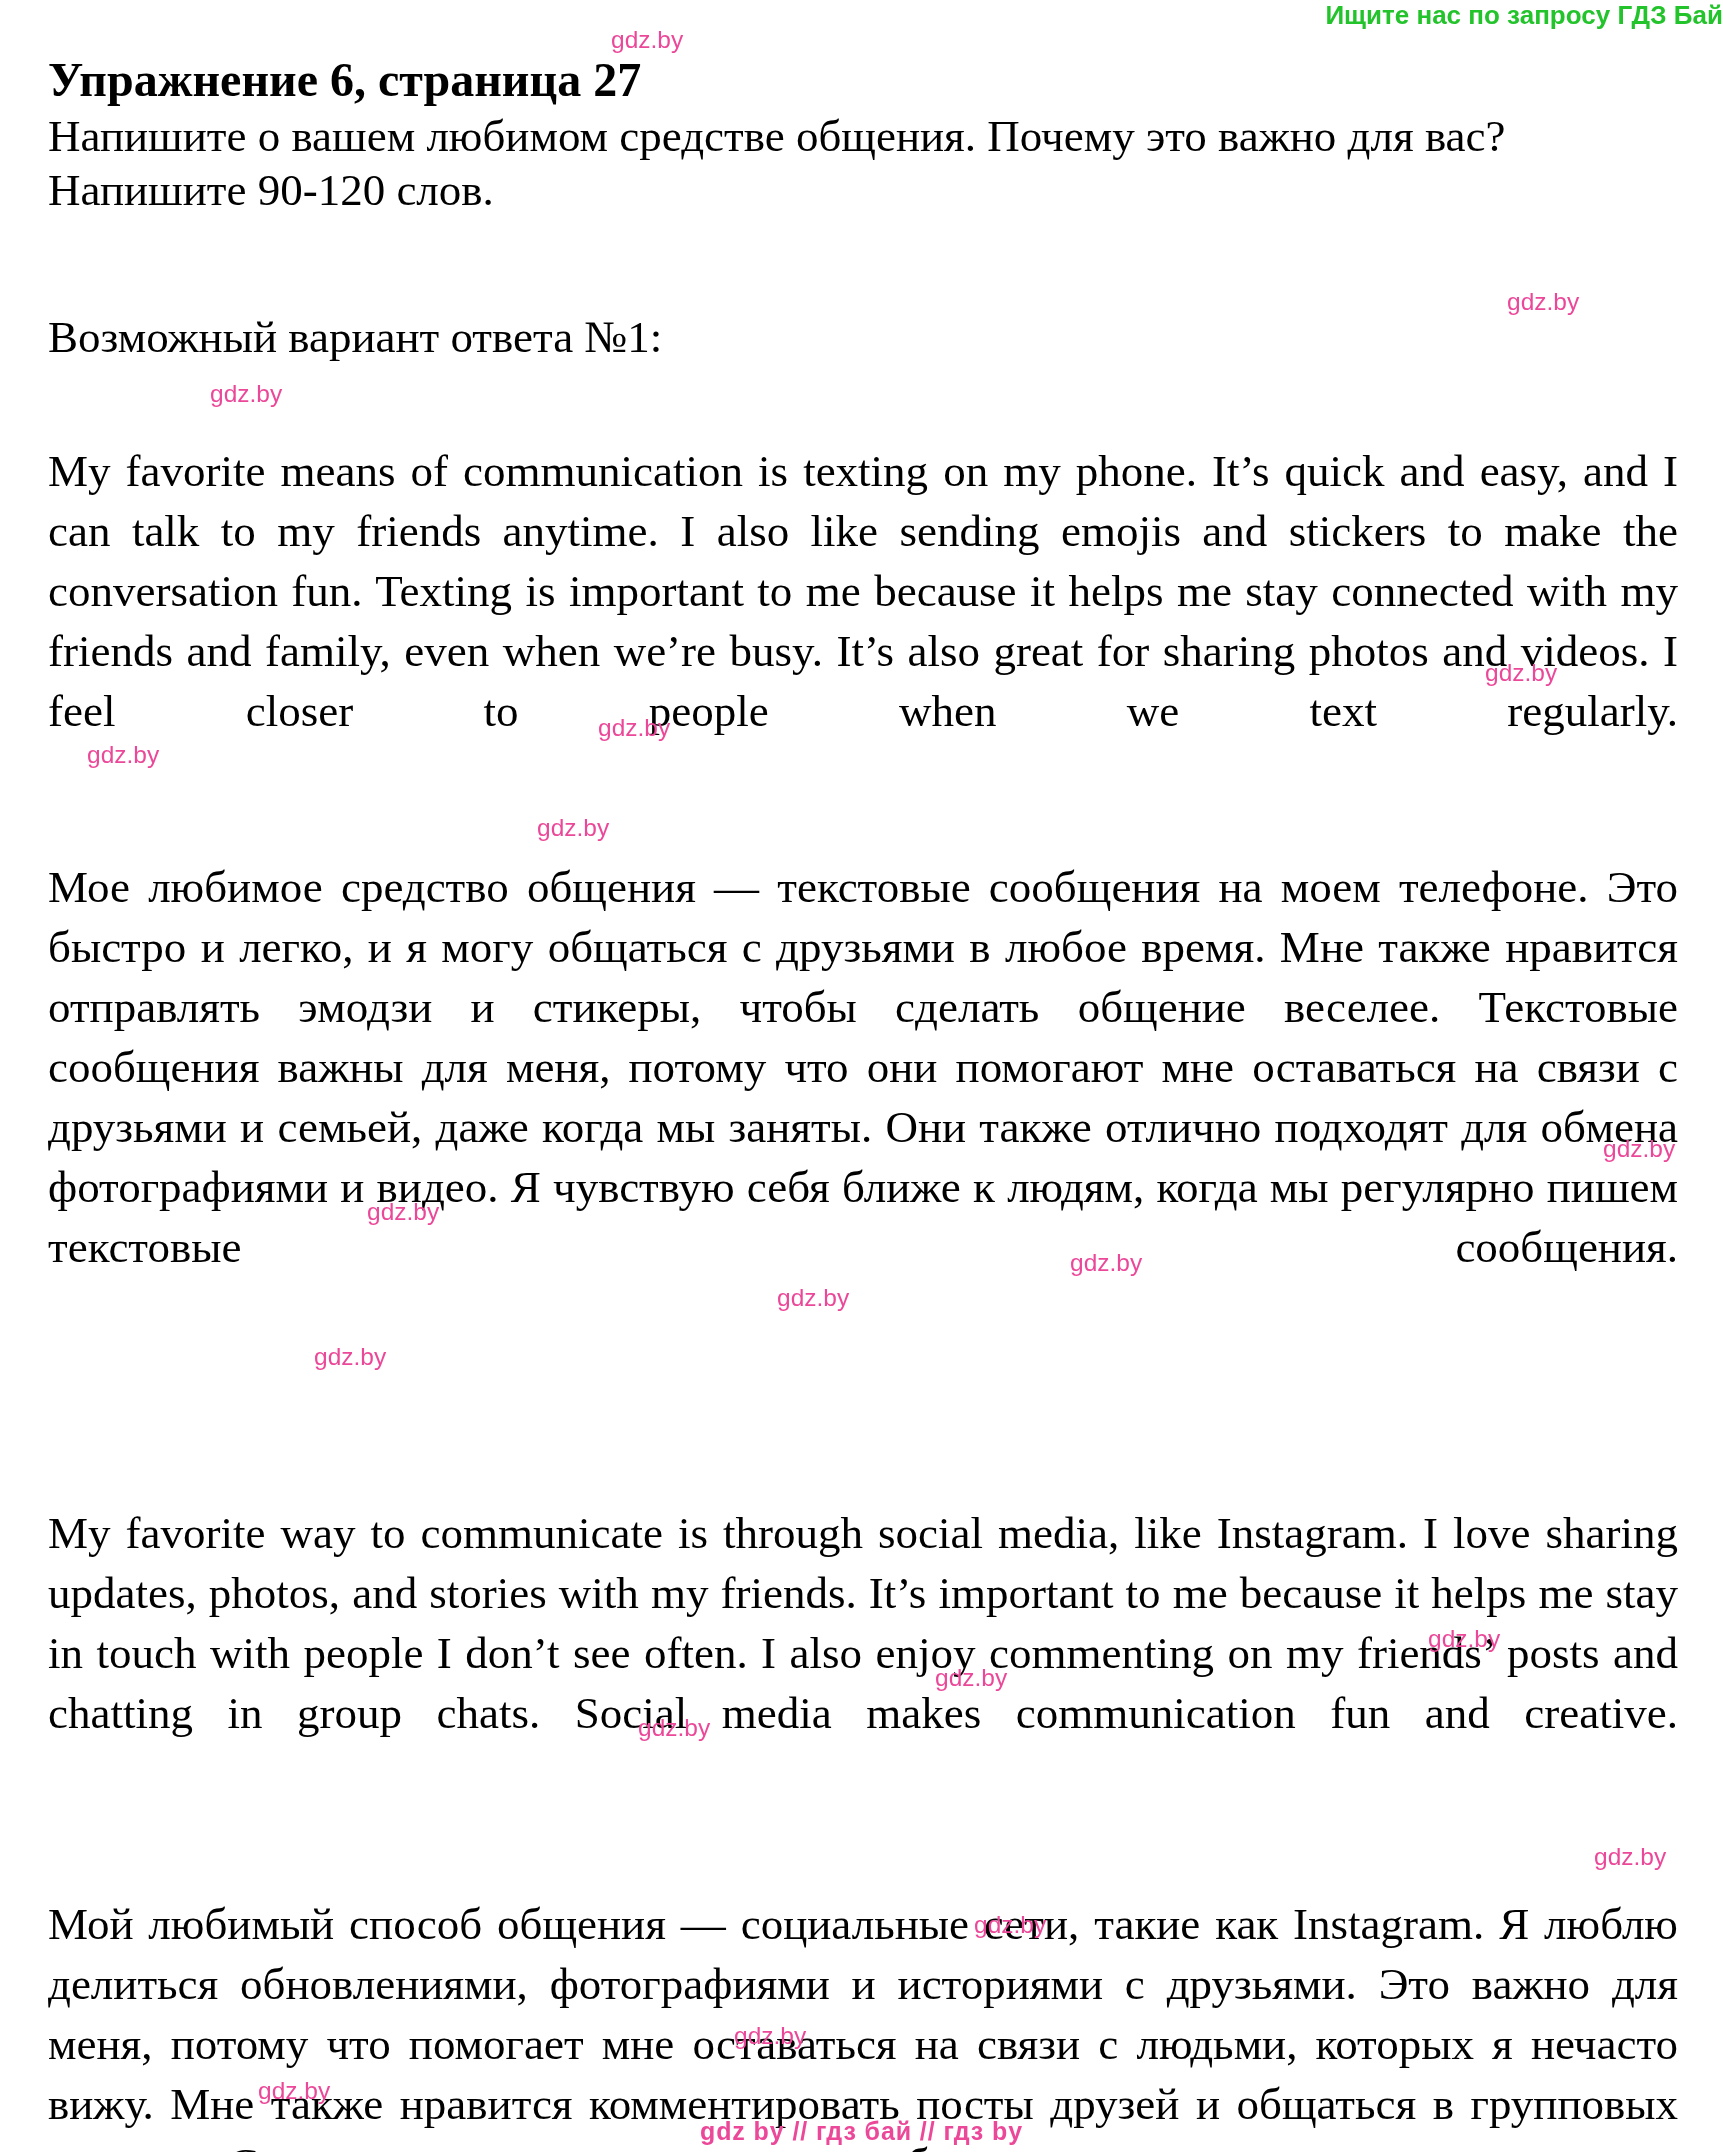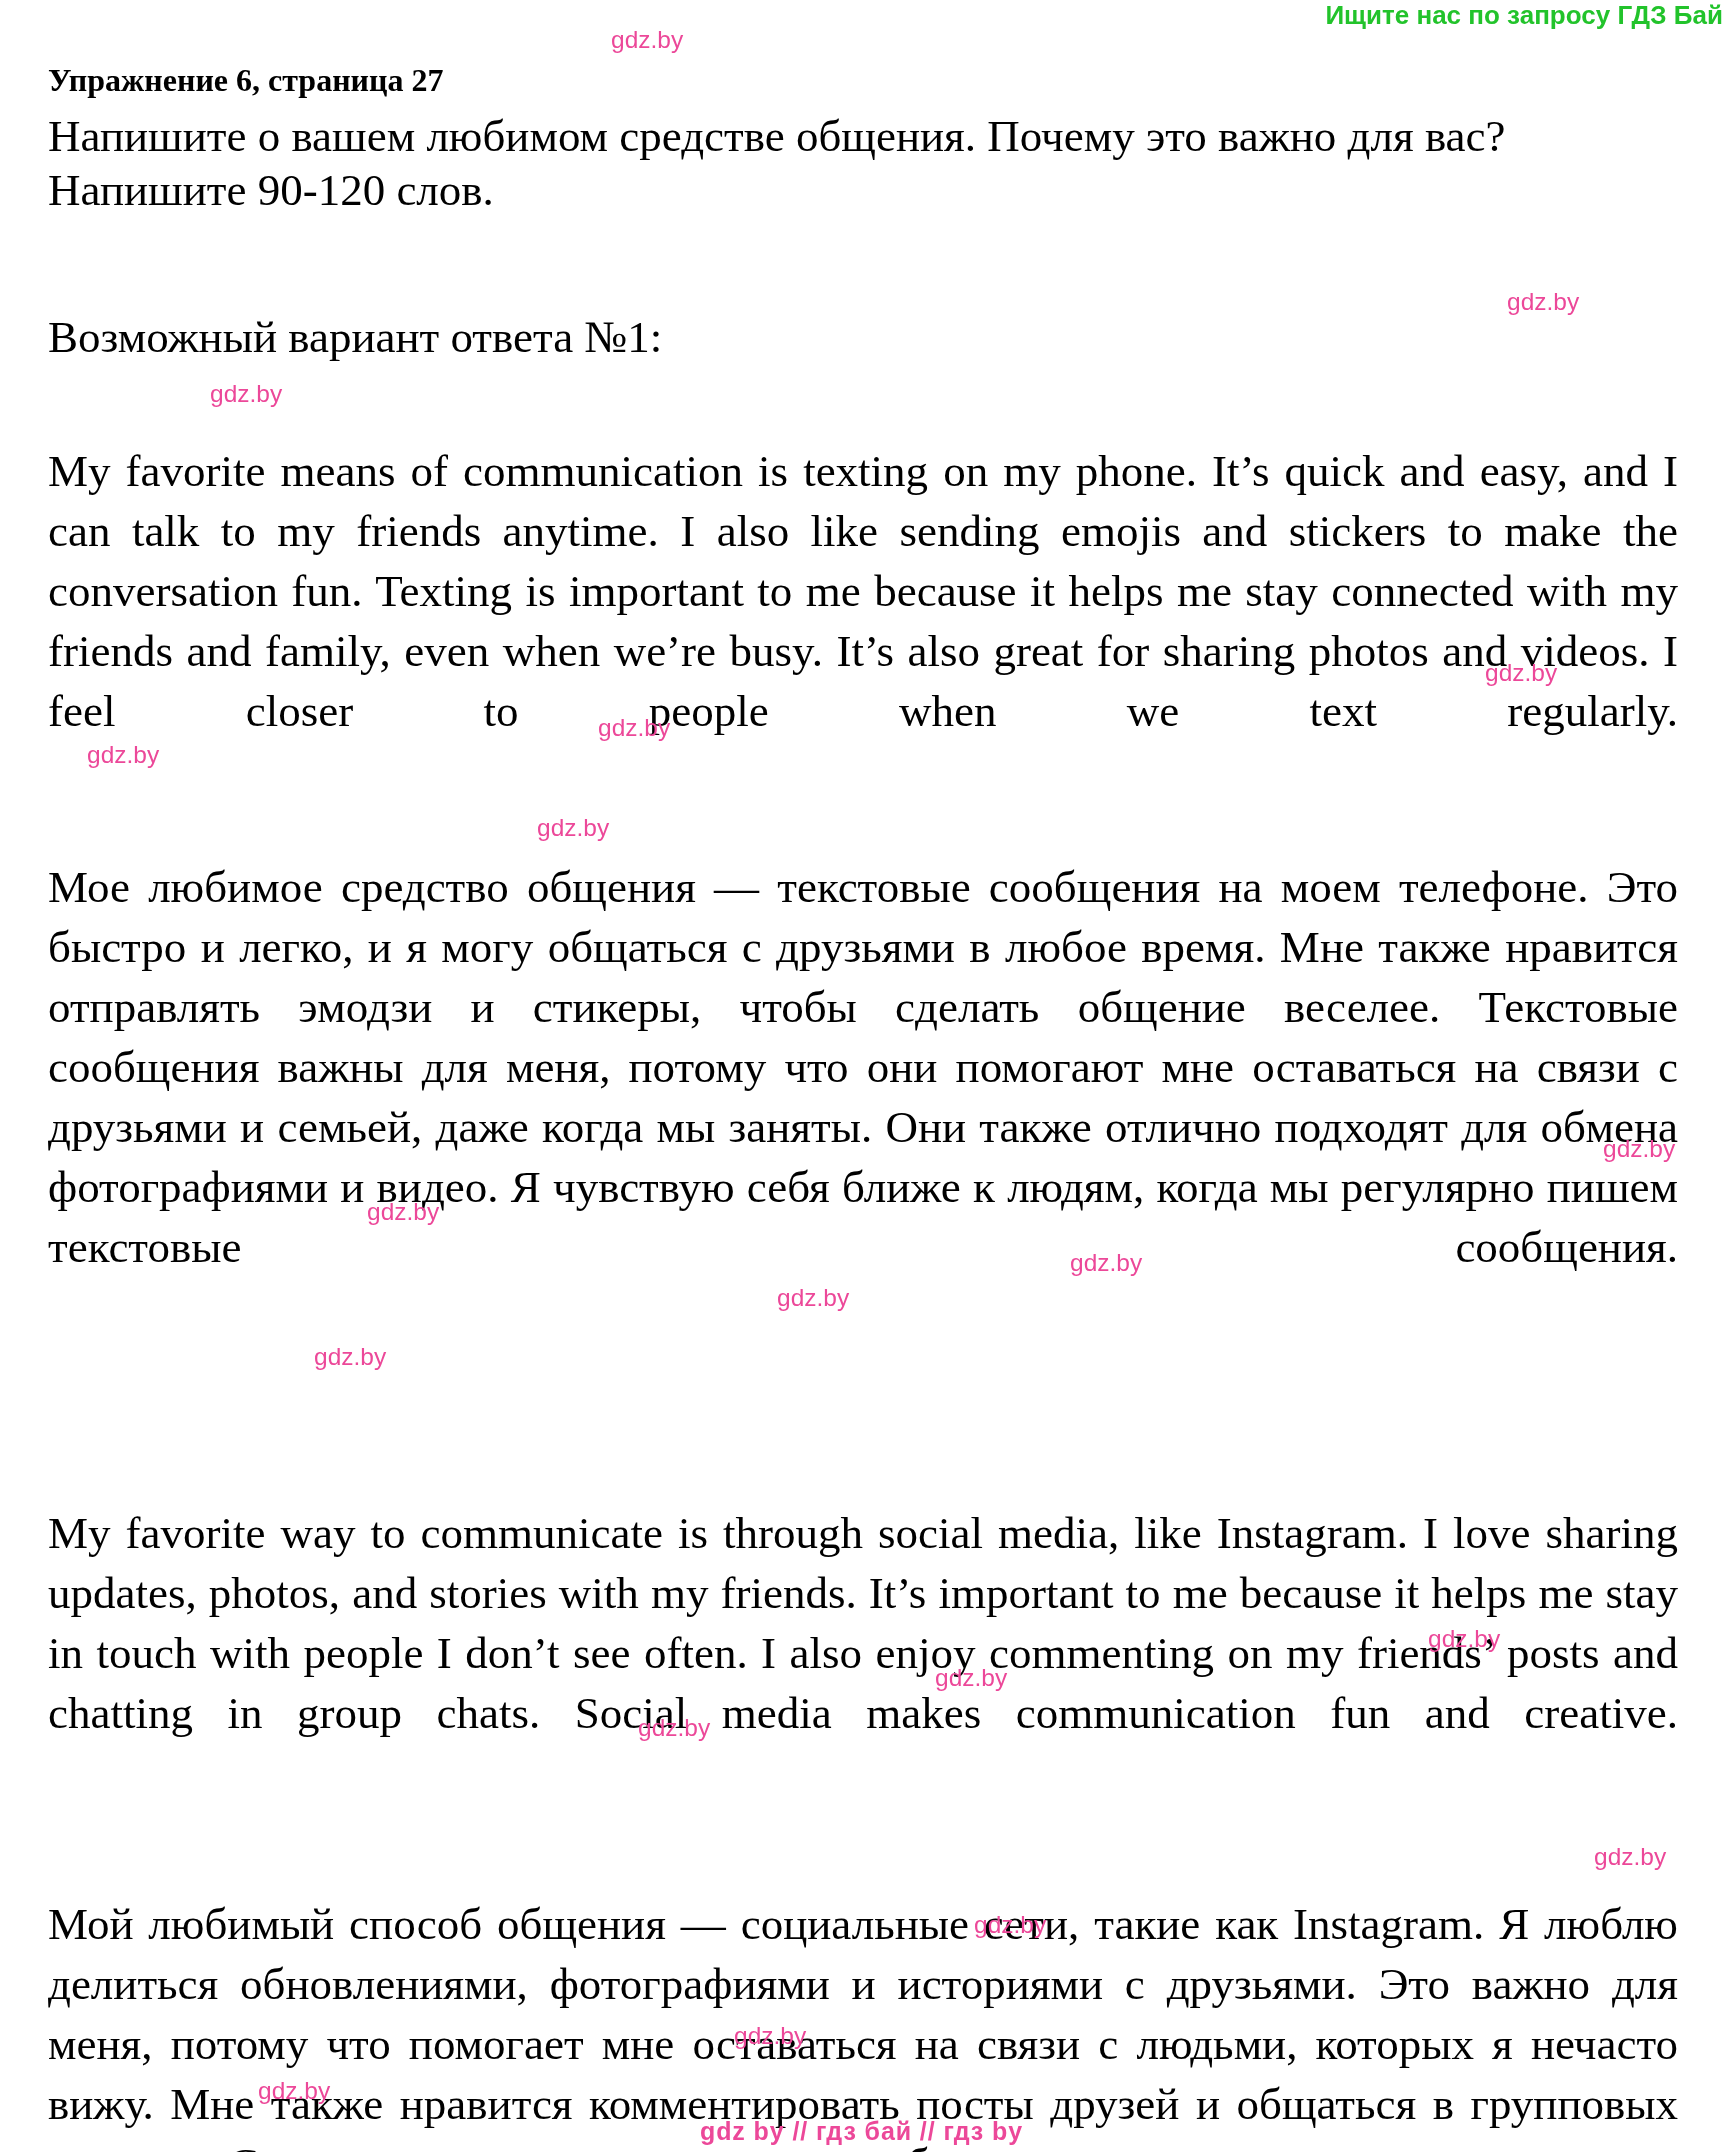--- a/index.html
+++ b/index.html
@@ -40,21 +40,21 @@
     position: absolute;
     left: 48px;
     top: 51px;
     width: 1630px;
   }
 
   h1.exercise-title {
     margin: 0;
     font-family: "Liberation Serif", "DejaVu Serif", serif;
     font-weight: bold;
-    font-size: 32px;
+    font-size: 48px;
     line-height: 58px;
     letter-spacing: 0px;
     white-space: nowrap;
   }
 
   p.task {
     margin: 0;
     font-size: 45px;
     line-height: 54px;
     text-align: left;

